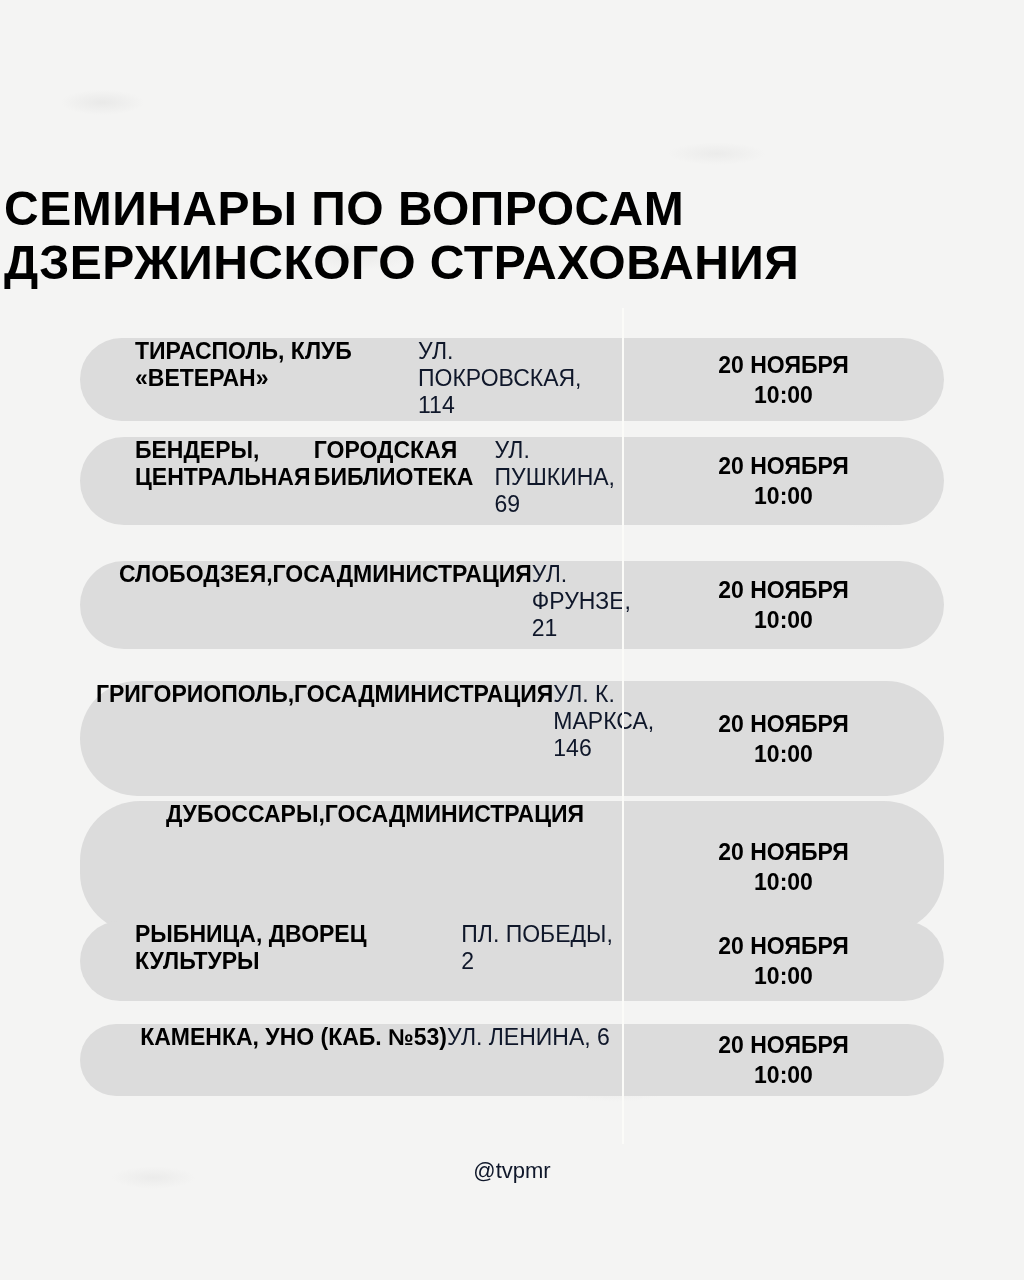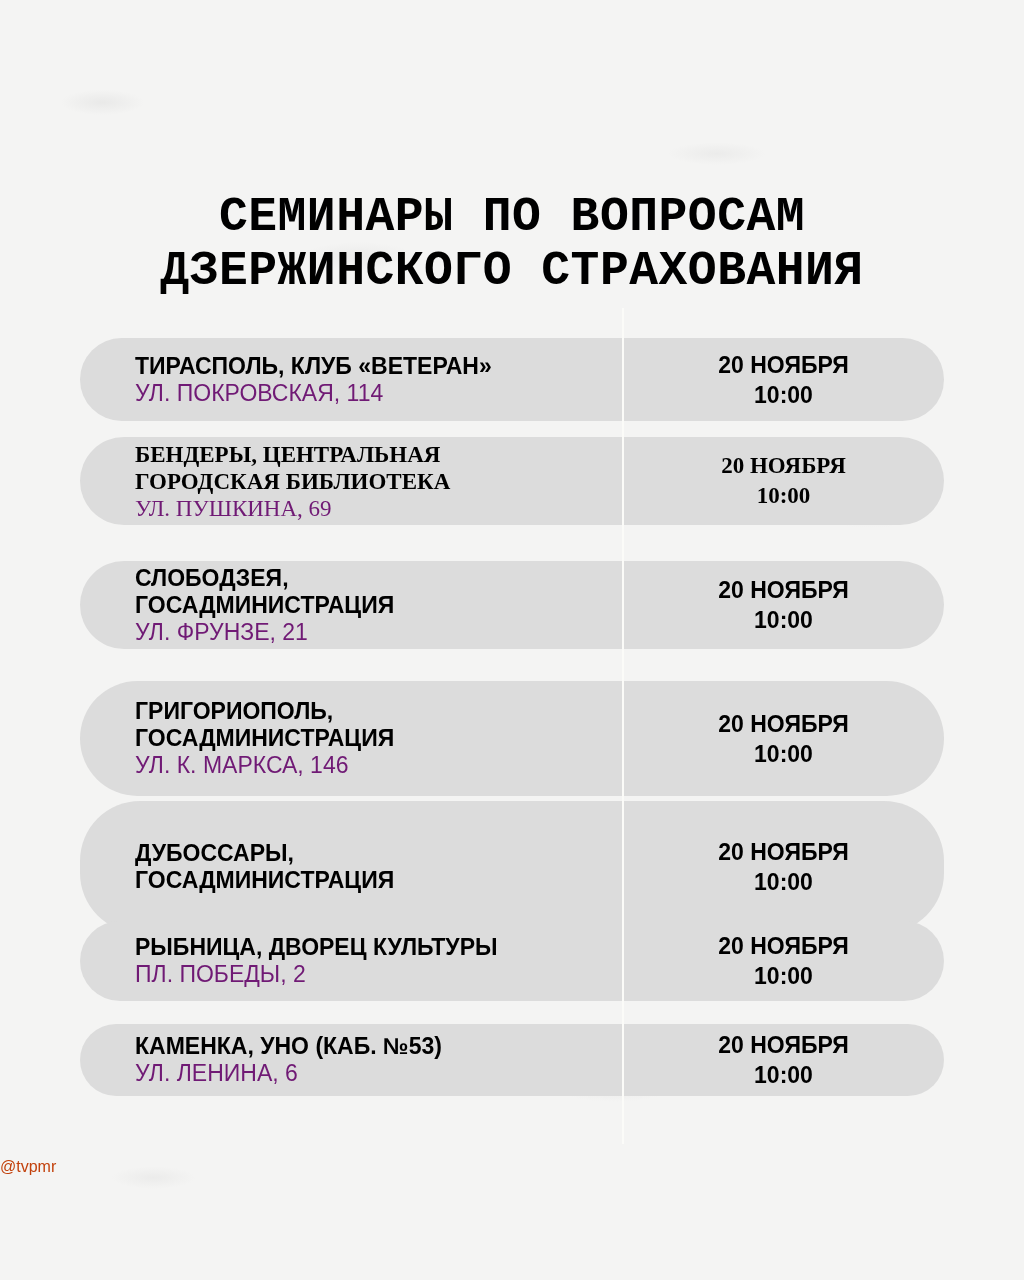--- a/index.html
+++ b/index.html
@@ -12,47 +12,47 @@
       radial-gradient(ellipse 70px 16px at 70% 12%, rgba(200,200,200,0.2), transparent 70%),
       radial-gradient(ellipse 90px 22px at 85% 40%, rgba(200,200,200,0.18), transparent 70%),
       radial-gradient(ellipse 70px 18px at 20% 60%, rgba(200,200,200,0.18), transparent 70%),
       radial-gradient(ellipse 80px 20px at 60% 85%, rgba(200,200,200,0.2), transparent 70%),
       radial-gradient(ellipse 60px 16px at 15% 92%, rgba(200,200,200,0.2), transparent 70%);
     font-family: "Liberation Sans", "DejaVu Sans", sans-serif;
     color: #000;
   }
   .title {
     position: absolute; left: 0; right: 0; top: 178px;
-    text-align: center; font-weight: 700; font-size: 48px; line-height: 54px;
-    letter-spacing: 0.5px; margin: 12px; font-family: Liberation Mono, monospace;
+    text-align: left; font-weight: 700; font-size: 48px; line-height: 54px;
+    letter-spacing: 0.5px; margin: 4px;
   }
   .divider {
     position: absolute; left: 622px; top: 308px; width: 2px; height: 836px;
     background: #fbfbf8; z-index: 2;
   }
   .card {
     position: absolute; left: 80px; width: 864px;
     background: #dcdcdc; border-radius: 60px;
     display: flex; align-items: center;
   }
   .card .place {
     position: absolute; left: 55px; top: 0; bottom: 0; width: 480px;
-    display: flex; flex-direction: column; justify-content: center;
+    display: flex; justify-content: center;
     font-size: 23px; line-height: 27px;
   }
   .card .name { font-weight: 700; }
-  .card .addr { font-weight: 400; color: #701a75; }
+  .card .addr { font-weight: 400; color: #0f172a; }
   .card .when {
     position: absolute; left: 543px; right: 0; top: 0; bottom: 0;
     display: flex; flex-direction: column; justify-content: center; align-items: center;
     font-weight: 700; font-size: 23px; line-height: 30px; text-align: center;
   }
   .handle {
-    position: absolute; left: 0; right: 0; top: 1158px; text-align: left;
-    font-size: 16px; color: #c2410c; font-weight: 300;
+    position: absolute; left: 0; right: 0; top: 1158px; text-align: center;
+    font-size: 22px; color: #0f172a; font-weight: 300;
   }
 </style>
 </head>
 <body>
 
 <h1 class="title">
   <div>СЕМИНАРЫ ПО ВОПРОСАМ</div>
   <div>ДЗЕРЖИНСКОГО СТРАХОВАНИЯ</div>
 </h1>
 
@@ -62,21 +62,21 @@
   <div class="place">
     <div class="name">ТИРАСПОЛЬ, КЛУБ «ВЕТЕРАН»</div>
     <div class="addr">УЛ. ПОКРОВСКАЯ, 114</div>
   </div>
   <div class="when">
     <div>20 НОЯБРЯ</div>
     <div>10:00</div>
   </div>
 </div>
 
-<div class="card" style="top:437px;height:88px;font-family:Liberation Serif, serif;">
+<div class="card" style="top:437px;height:88px;">
   <div class="place">
     <div class="name">БЕНДЕРЫ, ЦЕНТРАЛЬНАЯ</div>
     <div class="name">ГОРОДСКАЯ БИБЛИОТЕКА</div>
     <div class="addr">УЛ. ПУШКИНА, 69</div>
   </div>
   <div class="when">
     <div>20 НОЯБРЯ</div>
     <div>10:00</div>
   </div>
 </div>

